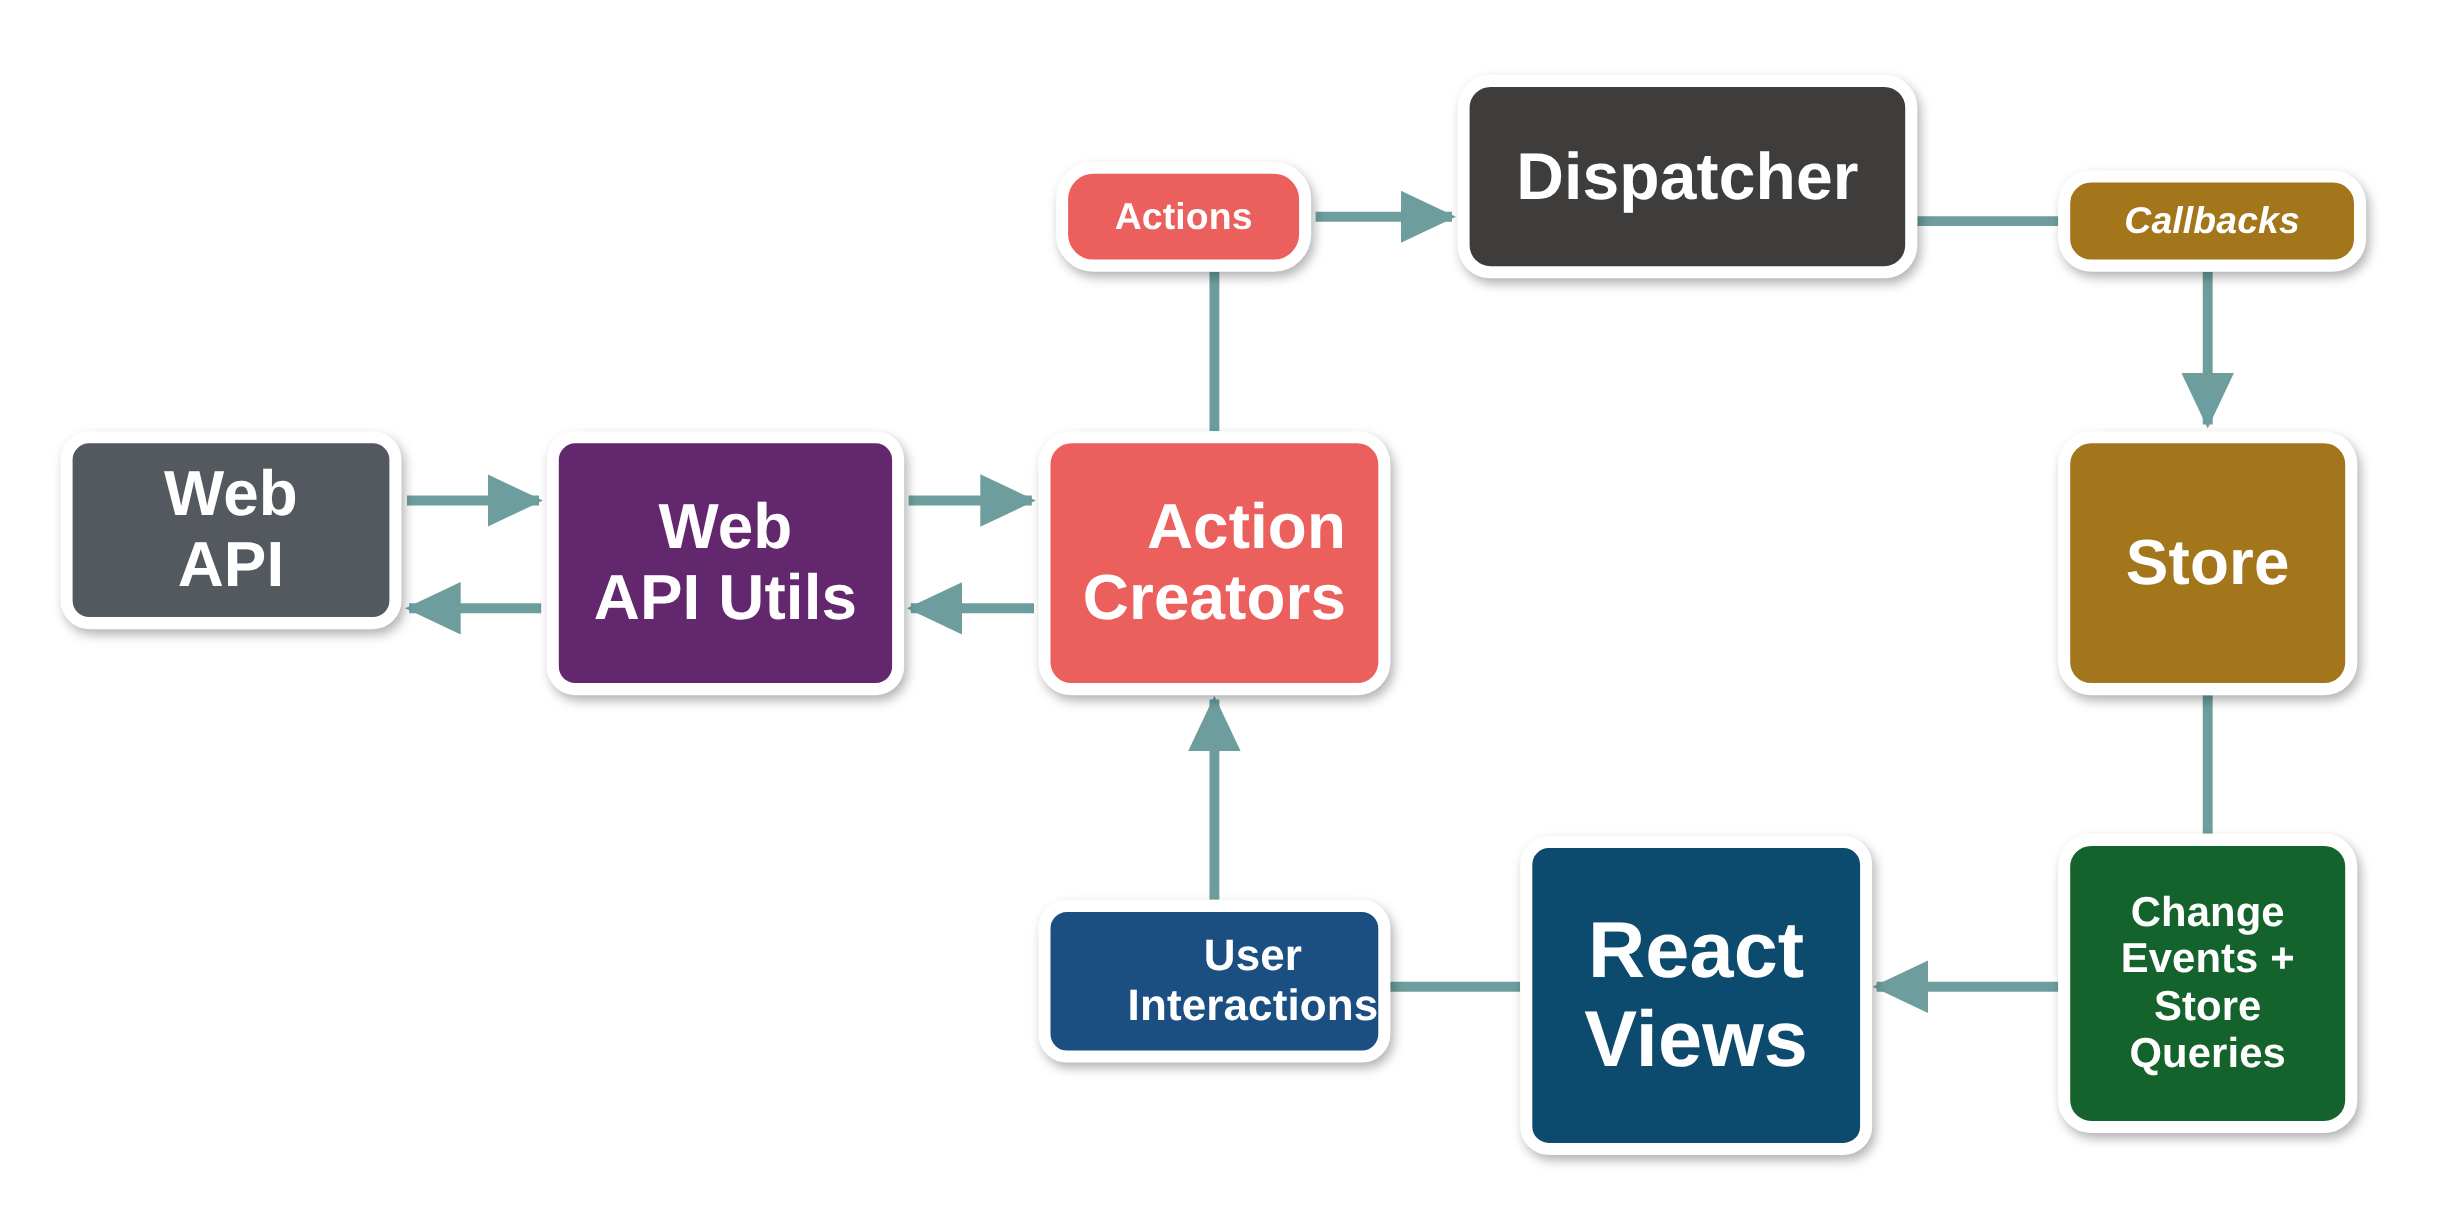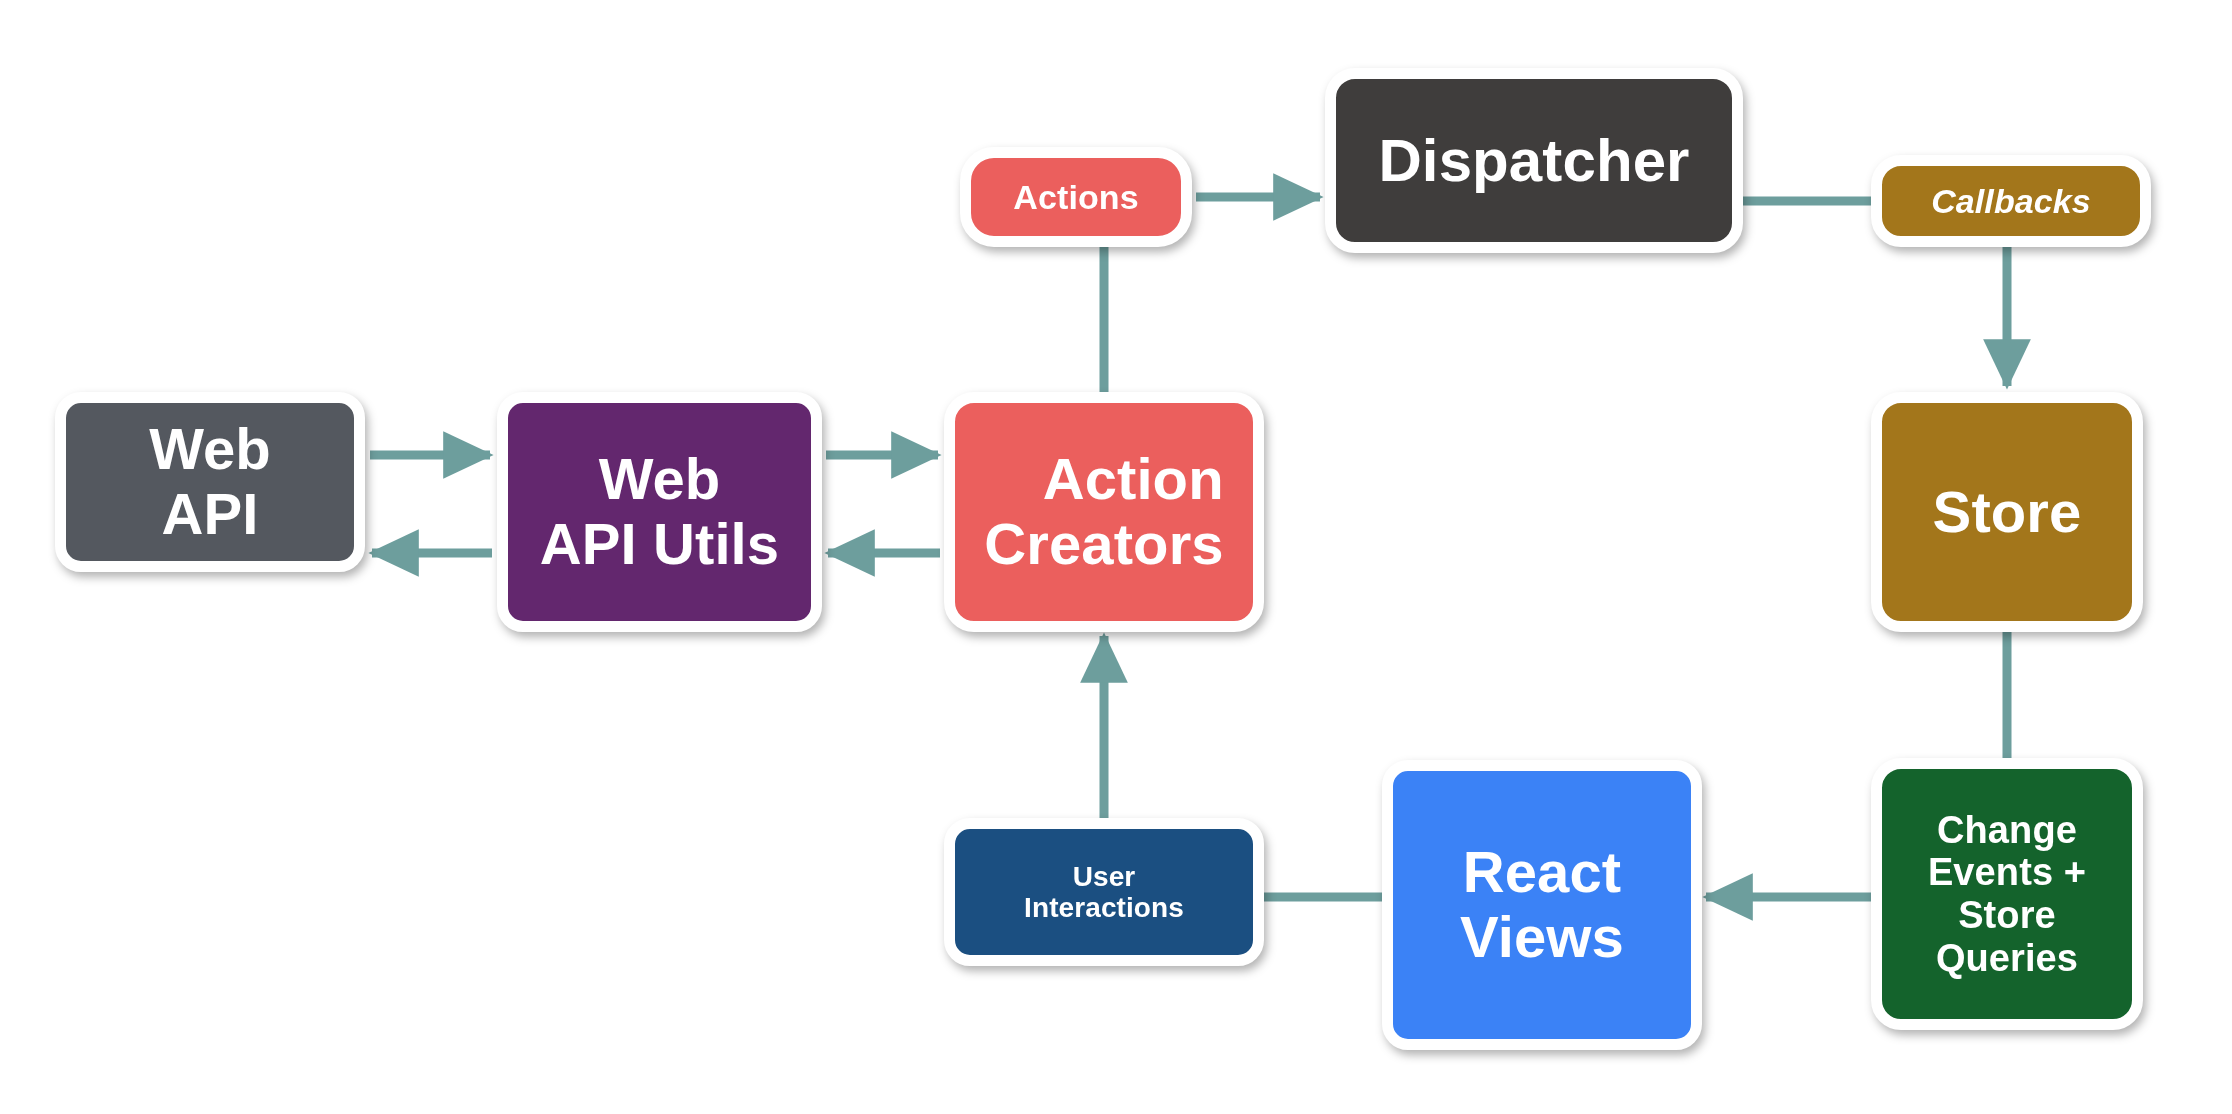--- a/index.html
+++ b/index.html
@@ -42,22 +42,22 @@
   }
   
   .n-web-api        { left: 55px;   top: 392px;  width: 310px;  height: 180px; background: #54585f; border-radius: 26px; font-size: 58px; }
   .n-web-api-utils  { left: 497px;  top: 392px;  width: 325px;  height: 240px; background: #63276e; border-radius: 26px; font-size: 58px; }
   .n-action-creators{ left: 944px;  top: 392px;  width: 320px;  height: 240px; background: #eb5f5d; border-radius: 30px; font-size: 58px; text-align: right; }
   .n-actions        { left: 960px;  top: 147px;  width: 232px;  height: 100px; background: #eb5f5d; border-radius: 34px; font-size: 34px; }
   .n-dispatcher     { left: 1325px; top: 68px;   width: 418px;  height: 185px; background: #3f3d3c; border-radius: 30px; font-size: 60px; }
   .n-callbacks      { left: 1871px; top: 155px;  width: 280px;  height: 92px;  background: #a3761b; border-radius: 30px; font-size: 34px; font-style: italic; }
   .n-store          { left: 1871px; top: 392px;  width: 272px;  height: 240px; background: #a3761b; border-radius: 30px; font-size: 58px; }
   .n-change-events  { left: 1871px; top: 758px;  width: 272px;  height: 272px; background: #14632c; border-radius: 30px; font-size: 38px; }
-  .n-react-views    { left: 1382px; top: 760px;  width: 320px;  height: 290px; background: #3b82f6; border-radius: 26px; font-size: 58px; }
-  .n-user-inter     { left: 944px;  top: 818px;  width: 320px;  height: 148px; background: #1b4f81; border-radius: 26px; font-size: 28px; }
+  .n-react-views    { left: 1382px; top: 760px;  width: 320px;  height: 290px; background: #0c4a6e; border-radius: 26px; font-size: 72px; }
+  .n-user-inter     { left: 944px;  top: 818px;  width: 320px;  height: 148px; background: #1b4f81; border-radius: 26px; font-size: 40px; justify-content: flex-end; }
   .lbl { display: block; }
 </style>
 </head>
 <body>
 
 <div id="stage">
 
   <svg id="edge-layer" viewBox="0 0 2232 1114" width="2232" height="1114" xmlns="http://www.w3.org/2000/svg">
     <defs>
       <marker id="ah-r" markerWidth="6" markerHeight="6" refX="5.2" refY="3" orient="auto" markerUnits="strokeWidth">

